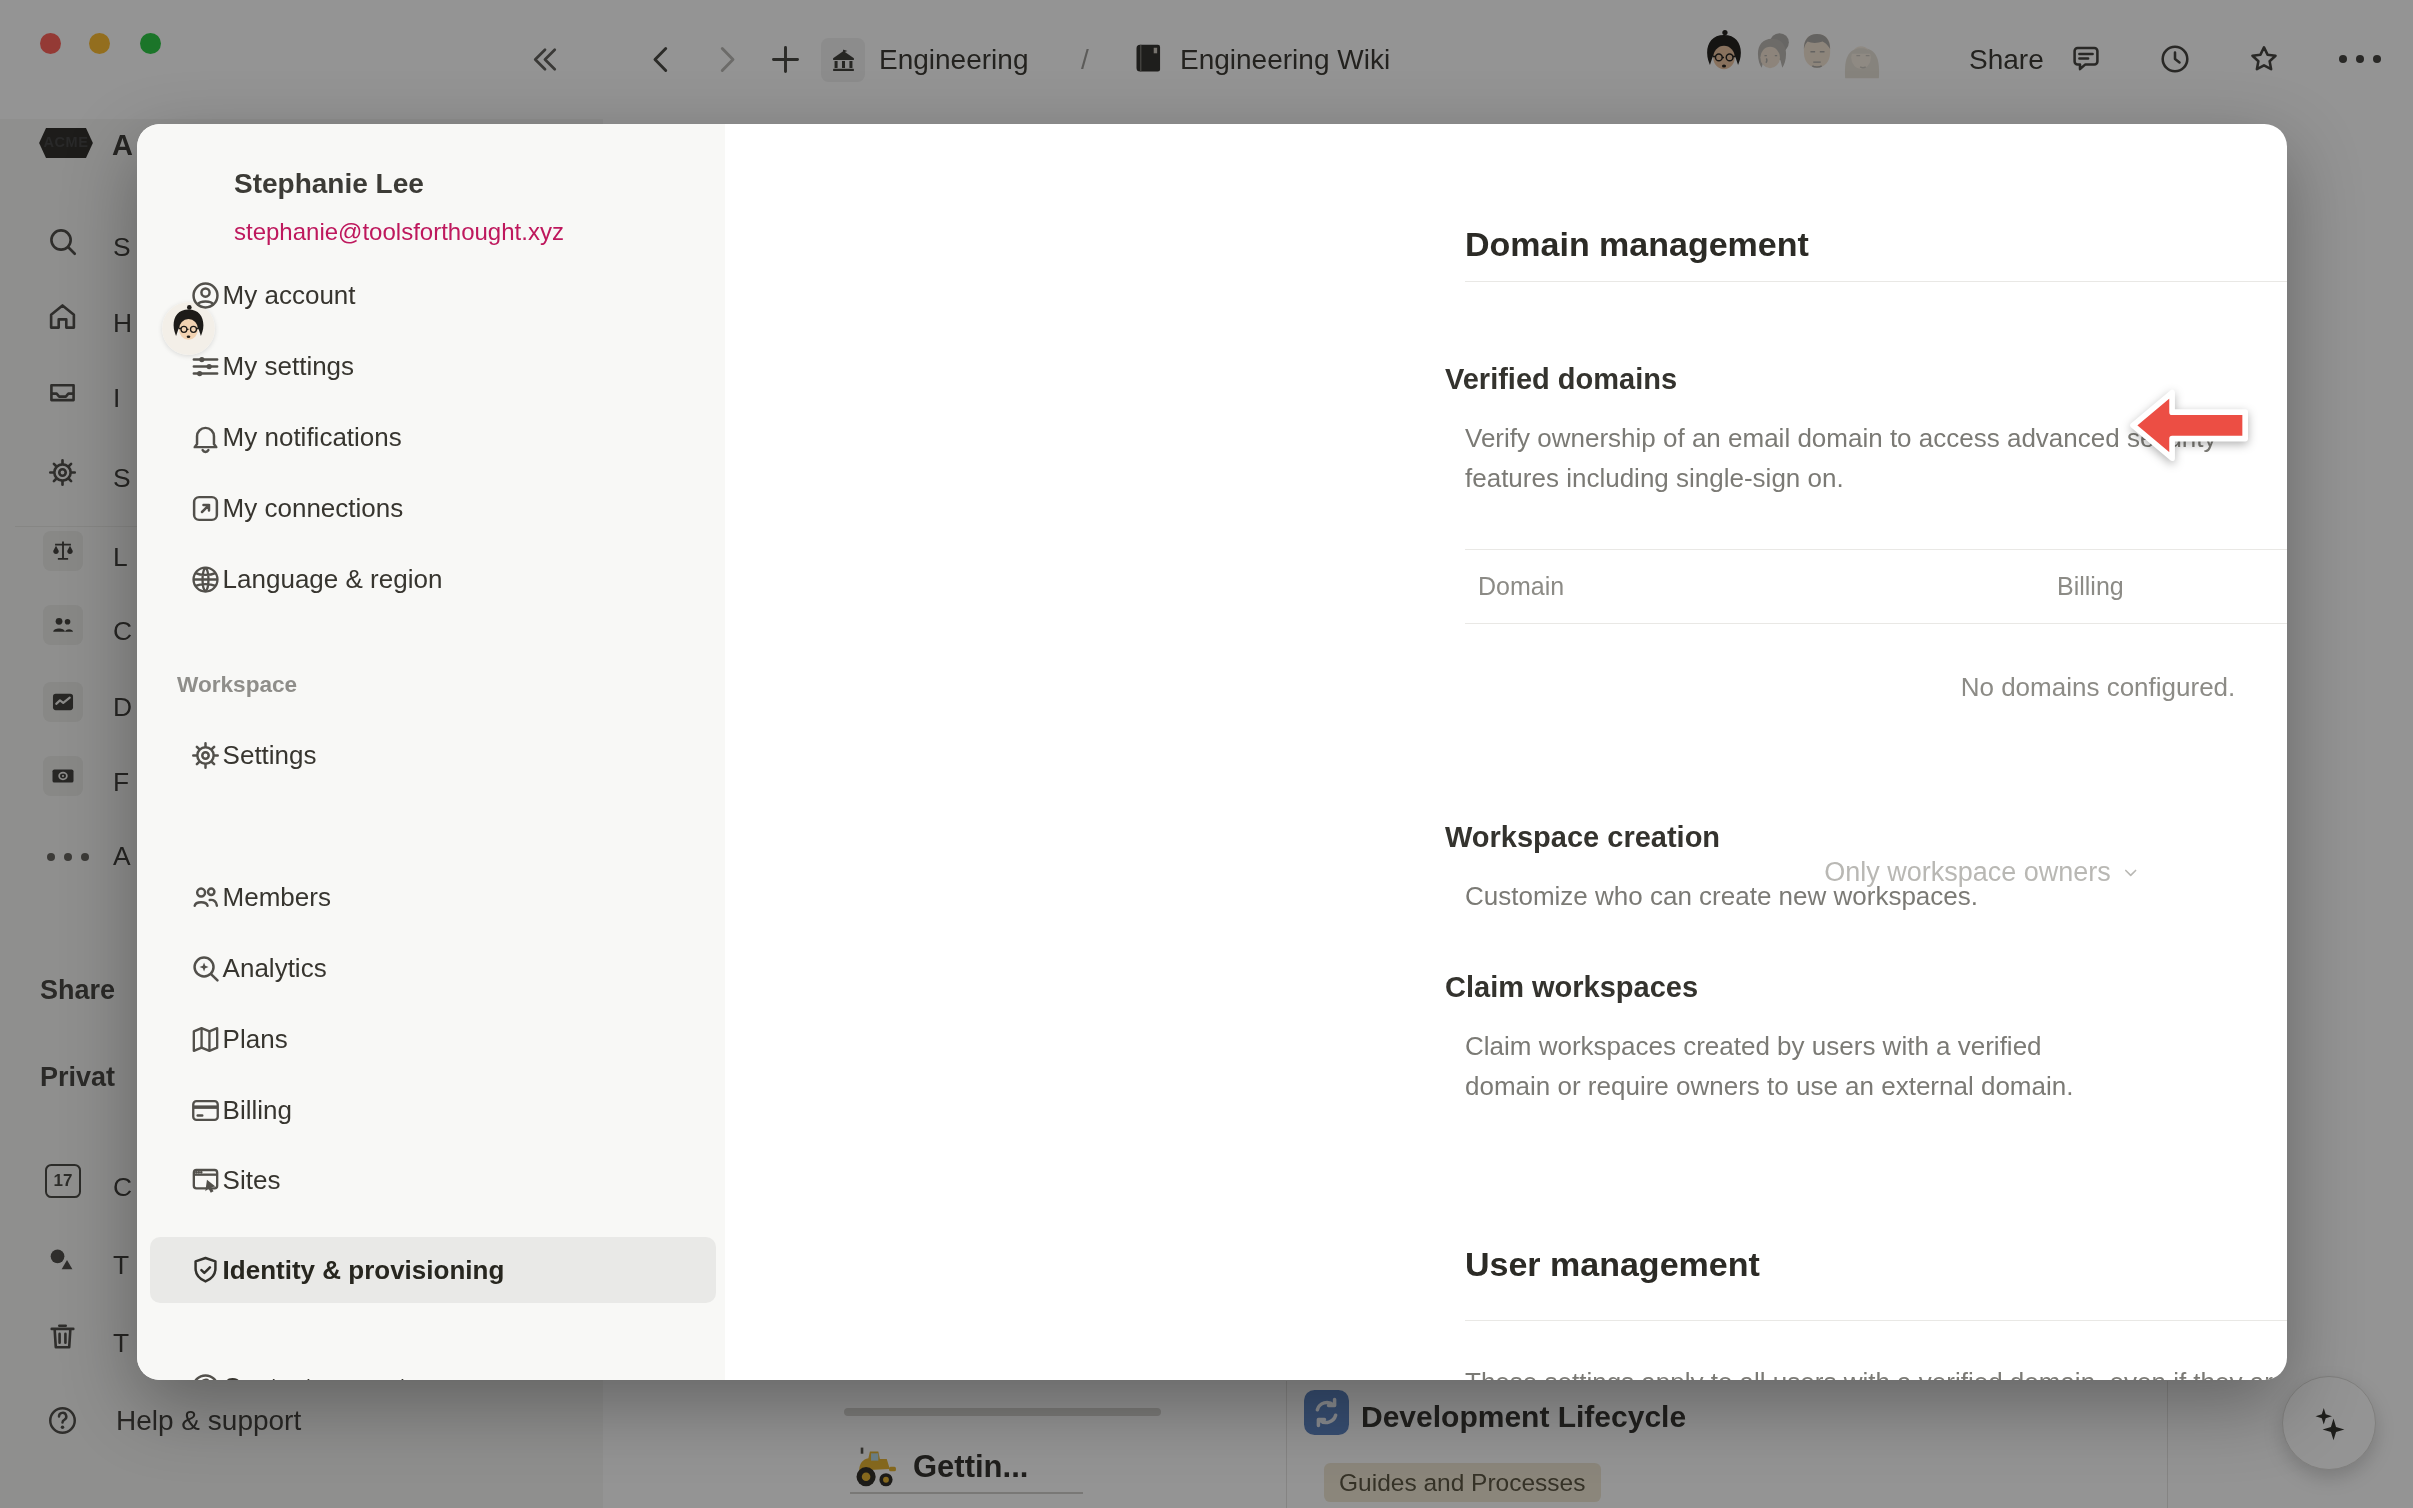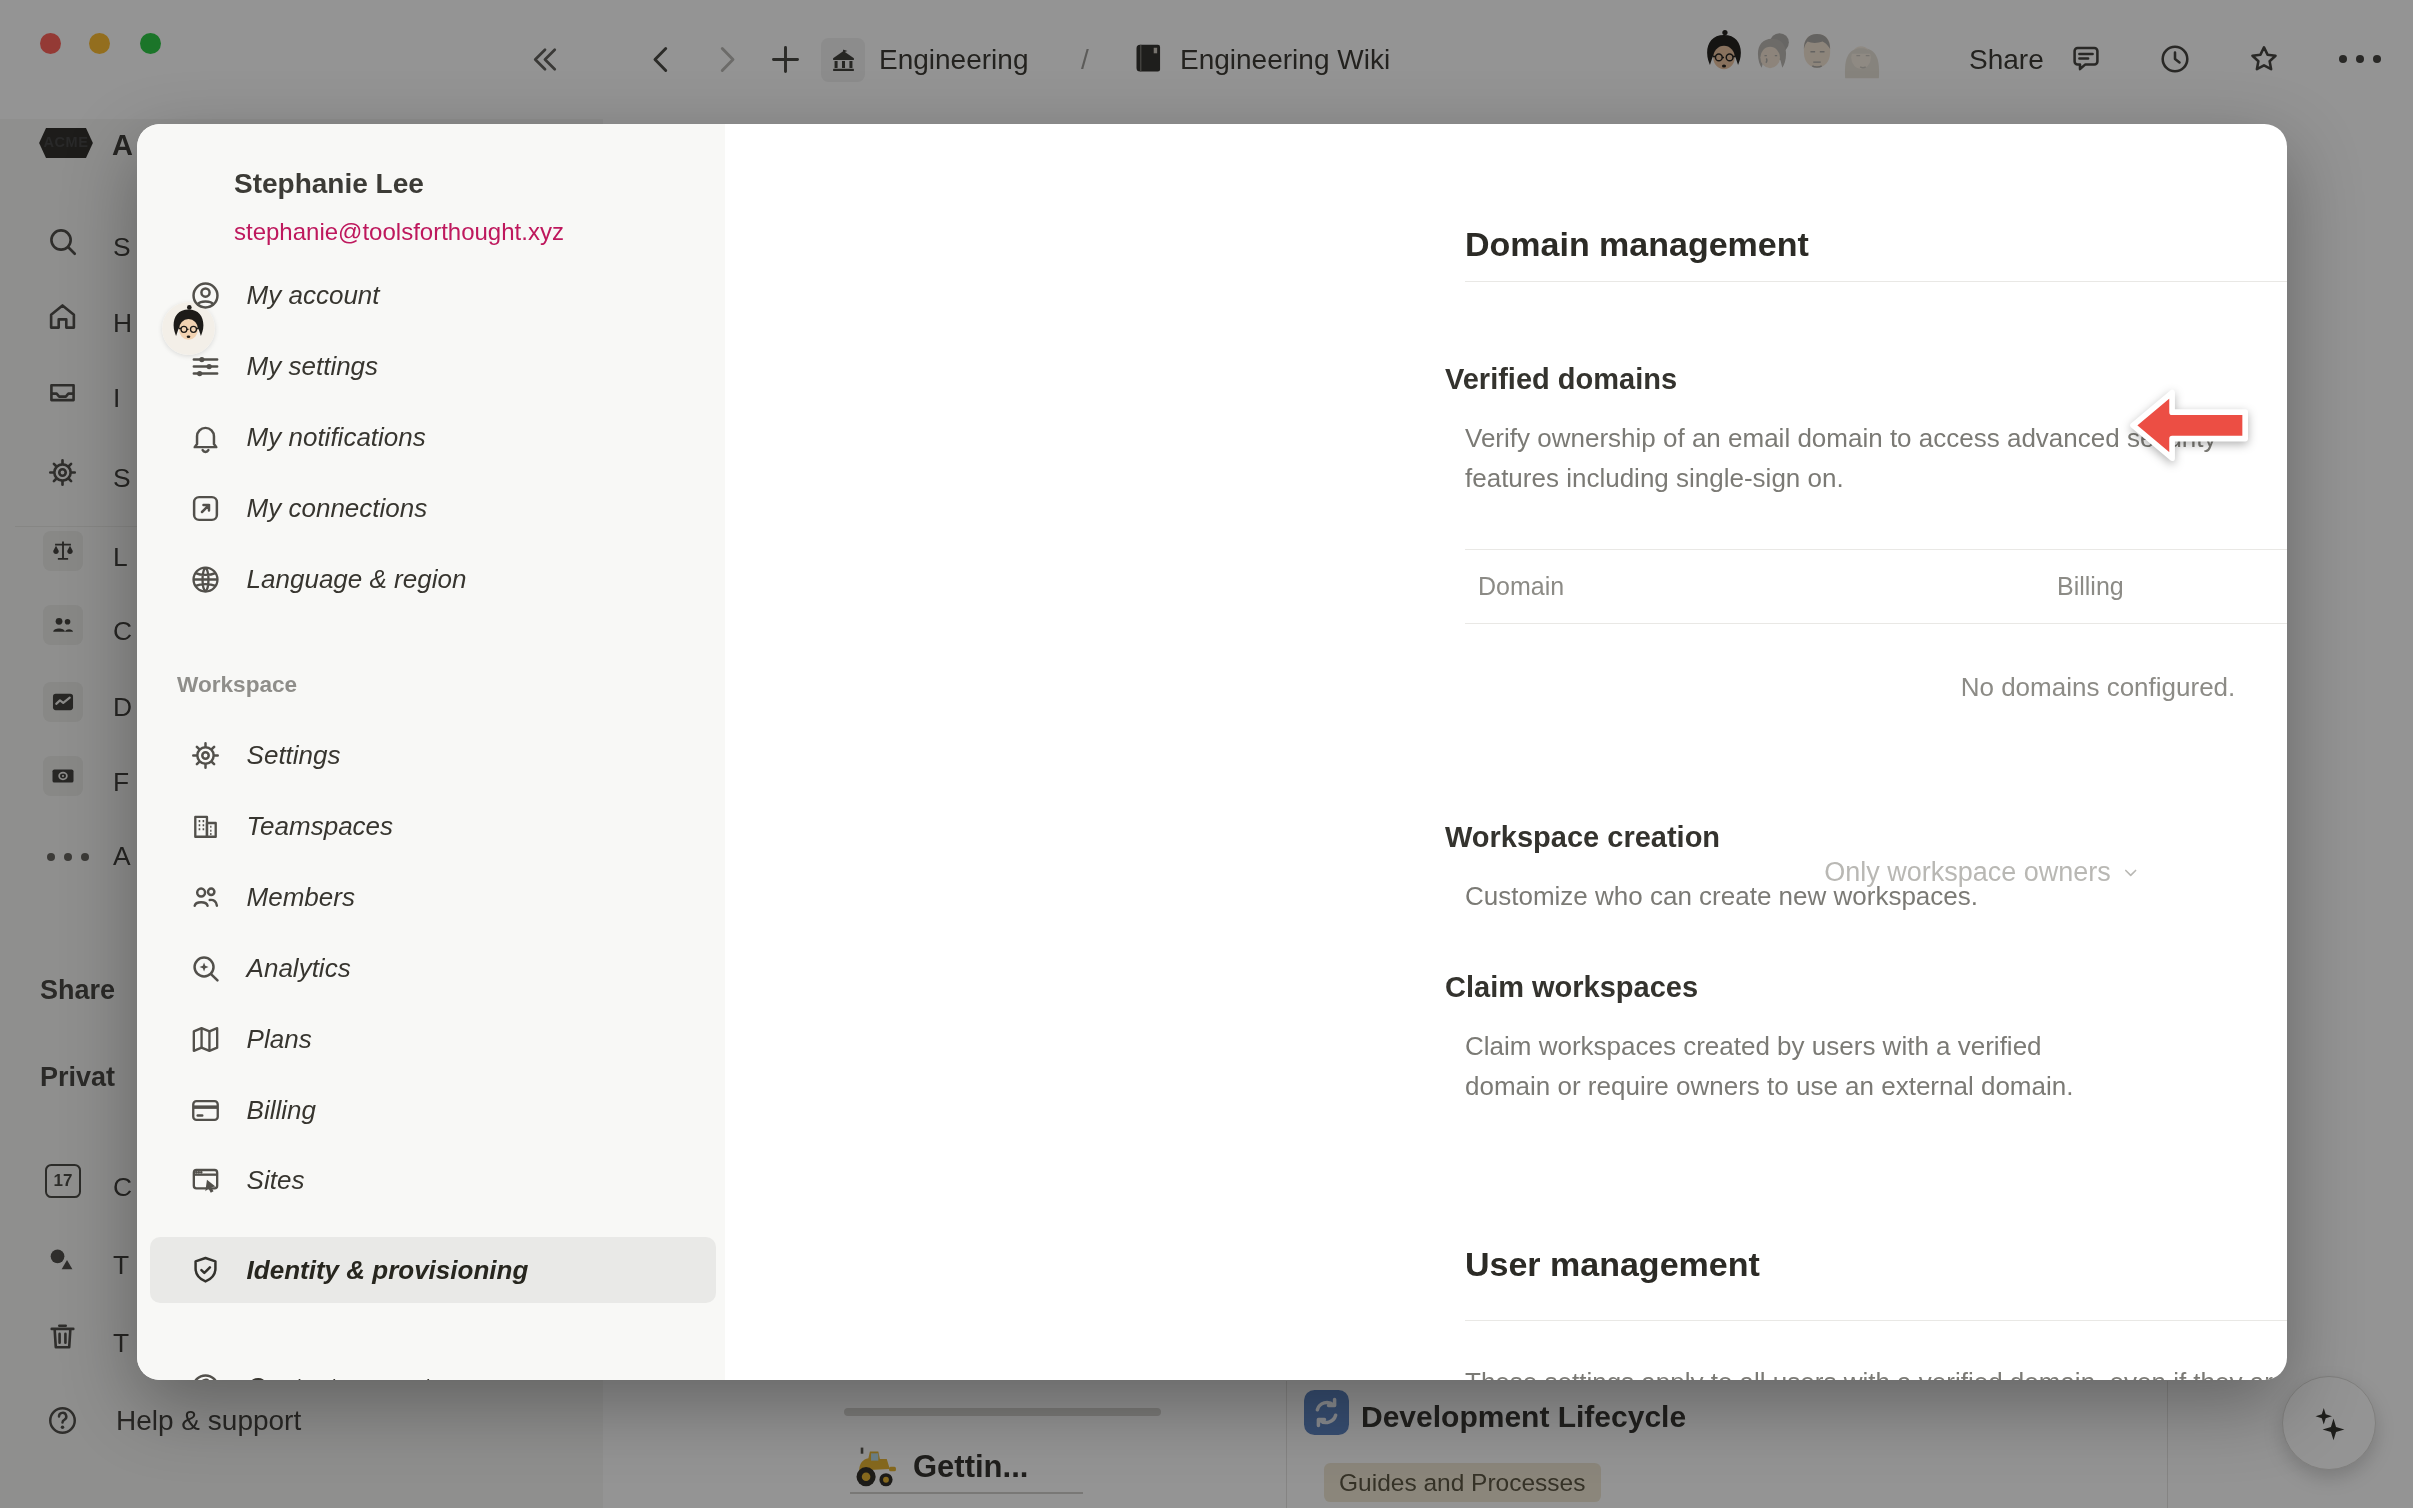--- a/index.html
+++ b/index.html
@@ -42,21 +42,21 @@
   
   .modal{position:absolute;left:137px;top:124px;width:2150px;height:1256px;background:#ffffff;
     border-radius:22.6px;z-index:10;box-shadow:0 25px 75px rgba(0,0,0,.32);overflow:hidden;display:flex;}
   .msb{position:relative;width:588px;flex:none;background:#f8f8f6;border-radius:22.6px 0 0 22.6px;}
   .mmain{position:relative;flex:1;}
   .mrow{position:absolute;left:12.6px;width:566px;height:66px;border-radius:10px;
     display:flex;align-items:center;}
   .mrow.active{background:#e9e9e7;}
   .mic{width:35px;height:35px;margin-left:38px;flex:none;color:#52504b;}
   .mic svg{width:100%;height:100%;}
-  .mlabel{margin-left:24px;font-size:26px;color:#37352f;white-space:nowrap;font-style:italic;}
+  .mlabel{font-size:26px;color:#37352f;white-space:nowrap;}
   .mrow.active .mlabel{font-weight:700;color:#27261f;}
   .uname{position:absolute;left:97px;top:44px;font-size:28px;font-weight:700;color:#3c3b36;}
   .uemail{position:absolute;left:97px;top:94px;font-size:24px;color:#be185d;}
   .wslabel{position:absolute;left:40px;top:548px;font-size:22.6px;font-weight:700;color:#8f8e8a;}
   .h1{position:absolute;left:740px;font-size:34px;font-weight:700;color:#2c2b26;}
   .h2{position:absolute;left:720px;font-size:29px;font-weight:600;color:#34332e;}
   .body{position:absolute;left:740px;font-size:26px;line-height:40px;color:#7b7a75;}
   .mdivider{position:absolute;left:740px;width:1266px;height:1.3px;background:#e9e8e5;}
   .thead{position:absolute;font-size:25px;color:#8c8b86;}
   .ddrop{position:absolute;top:733px;right:146px;display:flex;align-items:center;gap:8.8px;
@@ -376,28 +376,20 @@
       <span class="wslabel">Workspace</span>
 
       <div class="mrow" style="top:598px">
         <span class="mic"><svg viewBox="0 0 24 24" fill="none" stroke="currentColor" stroke-width="1.7" stroke-linecap="round">
               <circle cx="12" cy="12" r="5.6"></circle>
               <circle cx="12" cy="12" r="2.2"></circle>
               <path d="M12 3.6v2.2M12 18.2v2.2M3.6 12h2.2M18.2 12h2.2M6.1 6.1l1.6 1.6M16.3 16.3l1.6 1.6M17.9 6.1l-1.6 1.6M7.7 16.3l-1.6 1.6"></path>
             </svg></span>
         <span class="mlabel">Settings</span>
         </div>
-      <div class="mrow" style="top:669px">
-        <span class="mic"><svg viewBox="0 0 24 24" fill="none" stroke="currentColor" stroke-width="1.6" stroke-linejoin="round">
-              <rect x="5" y="5.4" width="8" height="13.6"></rect>
-              <rect x="13" y="9.6" width="6" height="9.4"></rect>
-              <path d="M7.3 8.3h1.1M10 8.3h1.1M7.3 11.1h1.1M10 11.1h1.1M7.3 13.9h1.1M10 13.9h1.1M15.2 12.2h.9M15.2 14.9h.9M15.2 17.2h.9" stroke-width="1.4"></path>
-            </svg></span>
-        <span class="mlabel">Teamspaces</span>
-        </div>
       <div class="mrow" style="top:740px">
         <span class="mic"><svg viewBox="0 0 24 24" fill="none" stroke="currentColor" stroke-width="1.7" stroke-linecap="round" stroke-linejoin="round">
               <circle cx="9" cy="8.6" r="2.7"></circle>
               <circle cx="15.9" cy="8.1" r="2.2"></circle>
               <path d="M4.6 17.6c.7-3.2 8.1-3.2 8.8 0"></path>
               <path d="M14.9 13.7c2.6-.4 4.6.9 4.9 3.9"></path>
             </svg></span>
         <span class="mlabel">Members</span>
         </div>
       <div class="mrow" style="top:811px">

